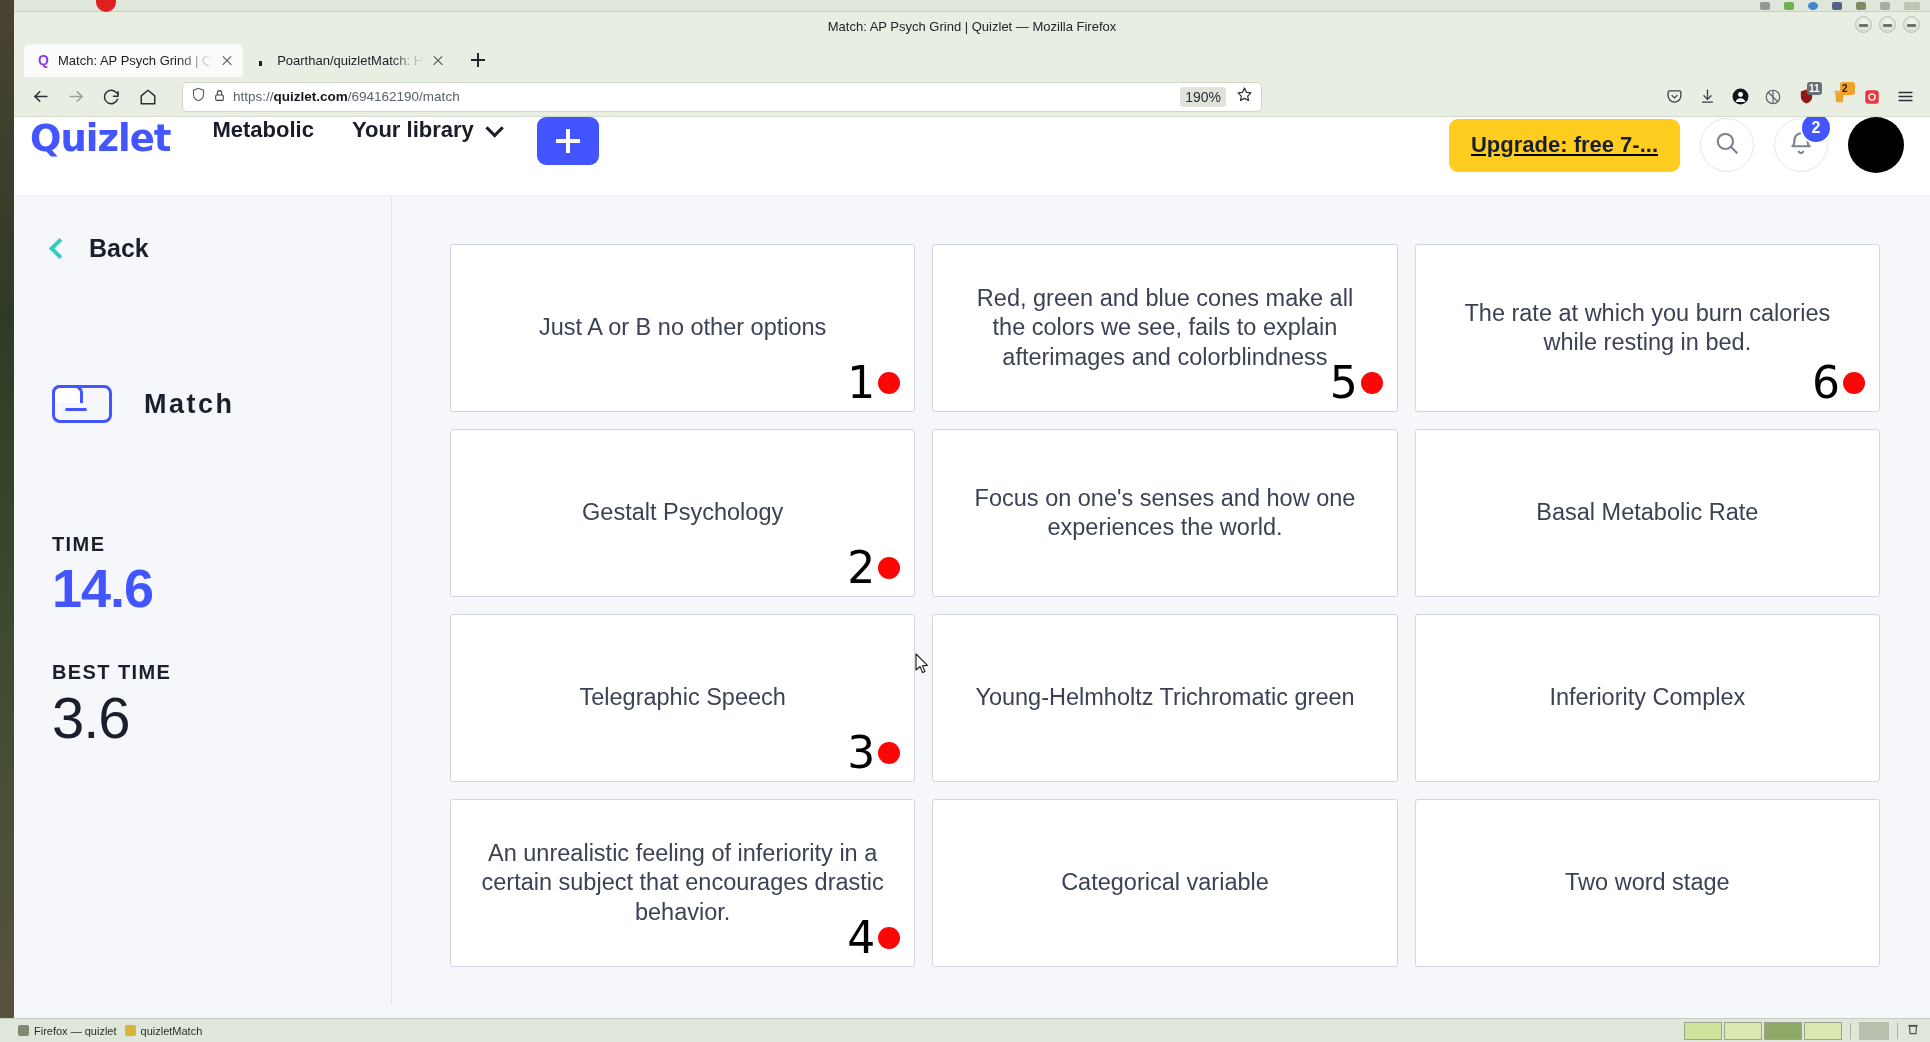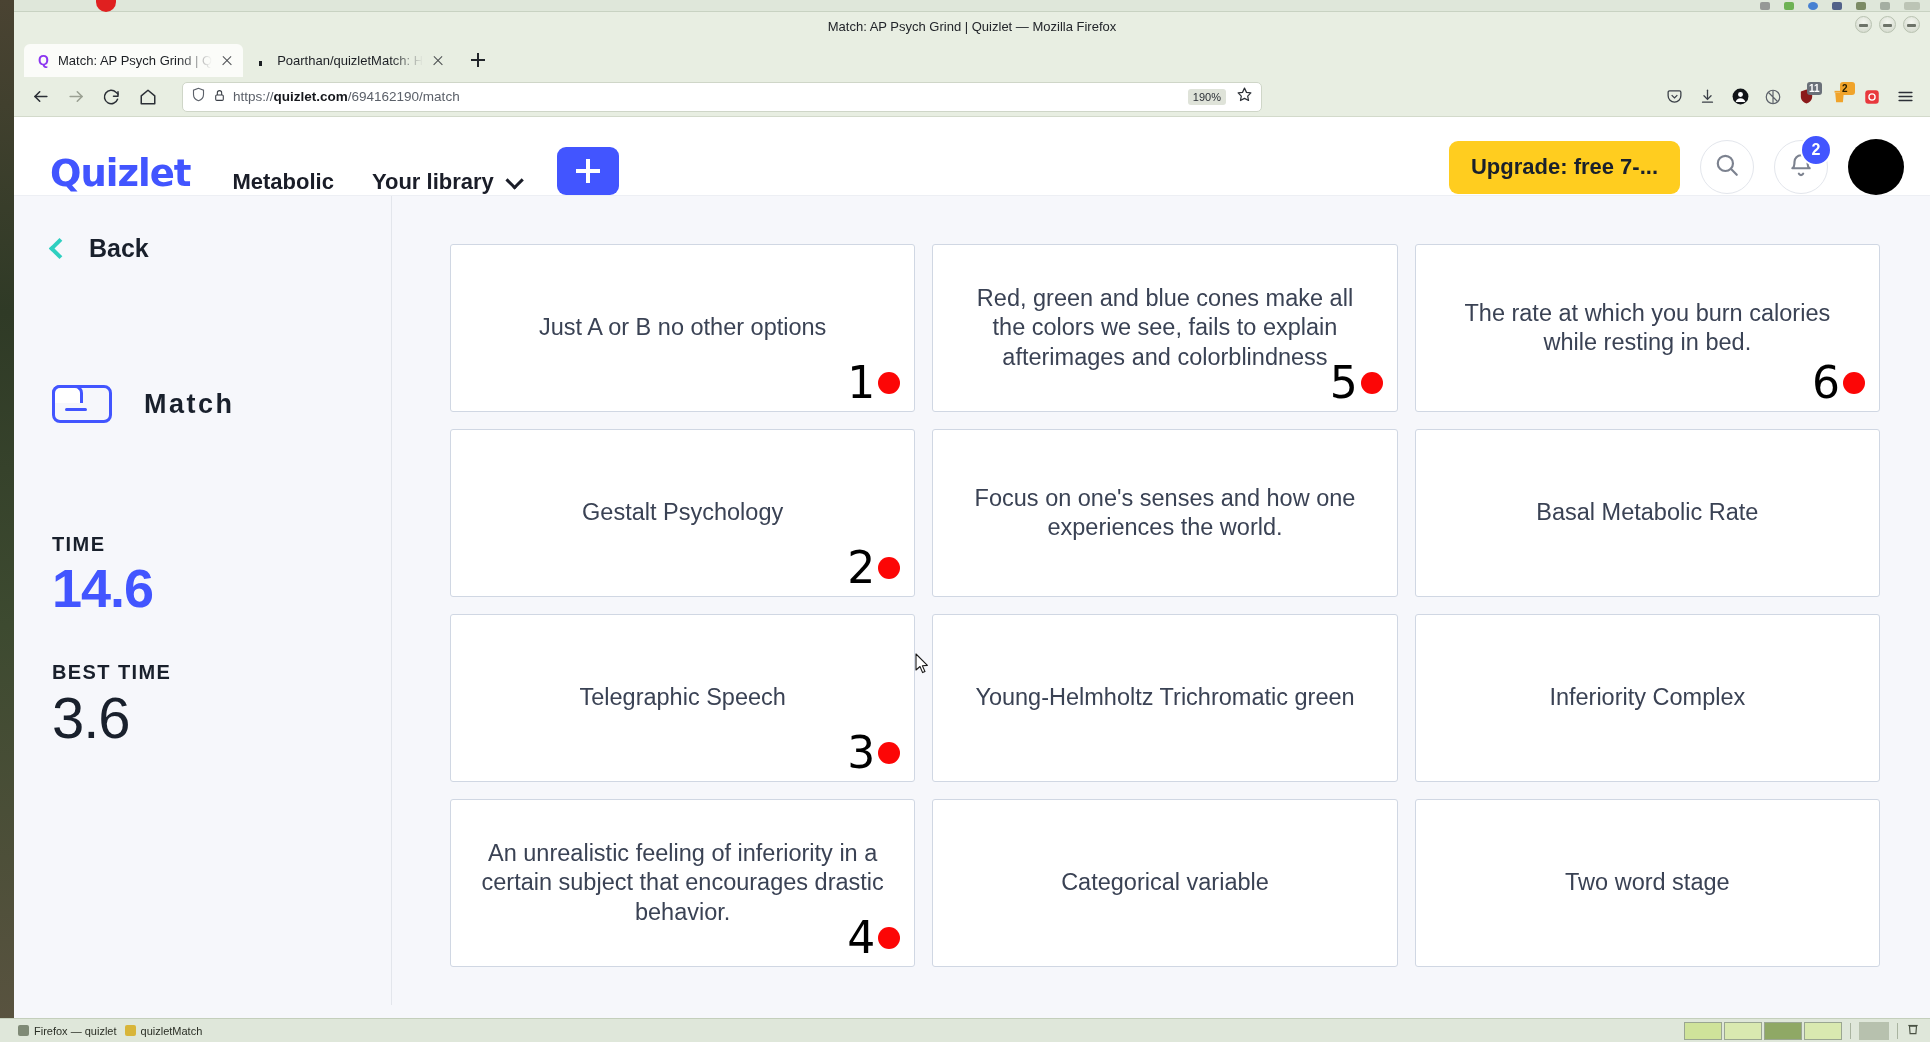--- a/index.html
+++ b/index.html
@@ -120,63 +120,63 @@
     flex:0 0 32px;
   }
   #urlbar {
     flex:1 1 auto; height:30px; margin:0 8px 0 14px; max-width:1080px;
     background:#ffffff; border:1px solid #cfd6c8; border-radius:5px;
     display:flex; align-items:center; padding:0 8px; gap:7px;
   }
   #url-text { font-size:13.5px; color:#5b6069; flex:1 1 auto; }
   #url-text b { color:#16181d; font-weight:600; }
   #zoom-badge {
-    font-size:11px; color:#2b2f36; background:#dfe3d9;
+    font-size:14px; color:#2b2f36; background:#dfe3d9;
     border-radius:3px; padding:2px 5px; margin-right:3px;
   }
   #toolbar-right { display:flex; align-items:center; gap:3px; margin-left:auto; }
   .ext-icon { width:30px; height:30px; position:relative;
     display:flex; align-items:center; justify-content:center; }
   .badge-sm {
     position:absolute; right:-1px; top:0px; min-width:15px; height:13px;
     border-radius:3px; font-size:10px; line-height:13px; color:#fff;
     text-align:left; padding:0 2px; font-weight:600;
   }
 
   
   #page {
     position:relative; height:calc(1018px - 28px - 37px - 41px - 24px);
     background:#ffffff; overflow:hidden;
   }
 
   
   #q-header {
-    height:79px; background:#fff; display:flex; align-items:flex-end;
-    padding:0 26px 0 36px; border-bottom:1px solid #edeff4;
+    height:79px; background:#fff; display:flex; align-items:flex-start;
+    padding:0 26px 0 16px; border-bottom:1px solid #edeff4;
   }
   #q-logo {
     font-size:37px; font-weight:800; color:#4255ff; letter-spacing:-1px;
     margin-right:42px; font-family:"DejaVu Sans", sans-serif;
   }
   .q-nav-item {
     font-size:22px; color:#1a1d28; font-weight:600; margin-right:38px;
     display:flex; align-items:center; gap:12px; white-space:nowrap;
   }
   .chev-dn {
     width:13px; height:13px; border-right:3.2px solid #1a1d28;
     border-bottom:3.2px solid #1a1d28; transform:rotate(45deg) translateY(-3px);
   }
   #q-plus-btn {
     width:62px; height:48px; background:#4255ff; border-radius:9px;
     display:flex; align-items:center; justify-content:center; position:relative;
   }
   #q-plus-btn::before,#q-plus-btn::after { content:""; position:absolute; background:#fff; }
   #q-plus-btn::before { width:24px; height:3.4px; }
   #q-plus-btn::after  { width:3.4px; height:24px; }
-  #q-header-right { margin-left:auto; display:flex; align-items:center; gap:20px; }
+  #q-header-right { margin-left:auto; display:flex; align-items:center; gap:20px;text-decoration:underline; }
   #upgrade-btn {
     background:#ffcd1f; border-radius:9px; height:53px; padding:0 22px;
     display:flex; align-items:center; font-size:22px; font-weight:700;
     color:#19202c; white-space:nowrap; max-width:265px; overflow:hidden;
   }
   .circ-btn {
     width:54px; height:54px; border-radius:50%; border:1px solid #e3e6ec;
     display:flex; align-items:center; justify-content:center; position:relative;
     background:#fff;
   }

